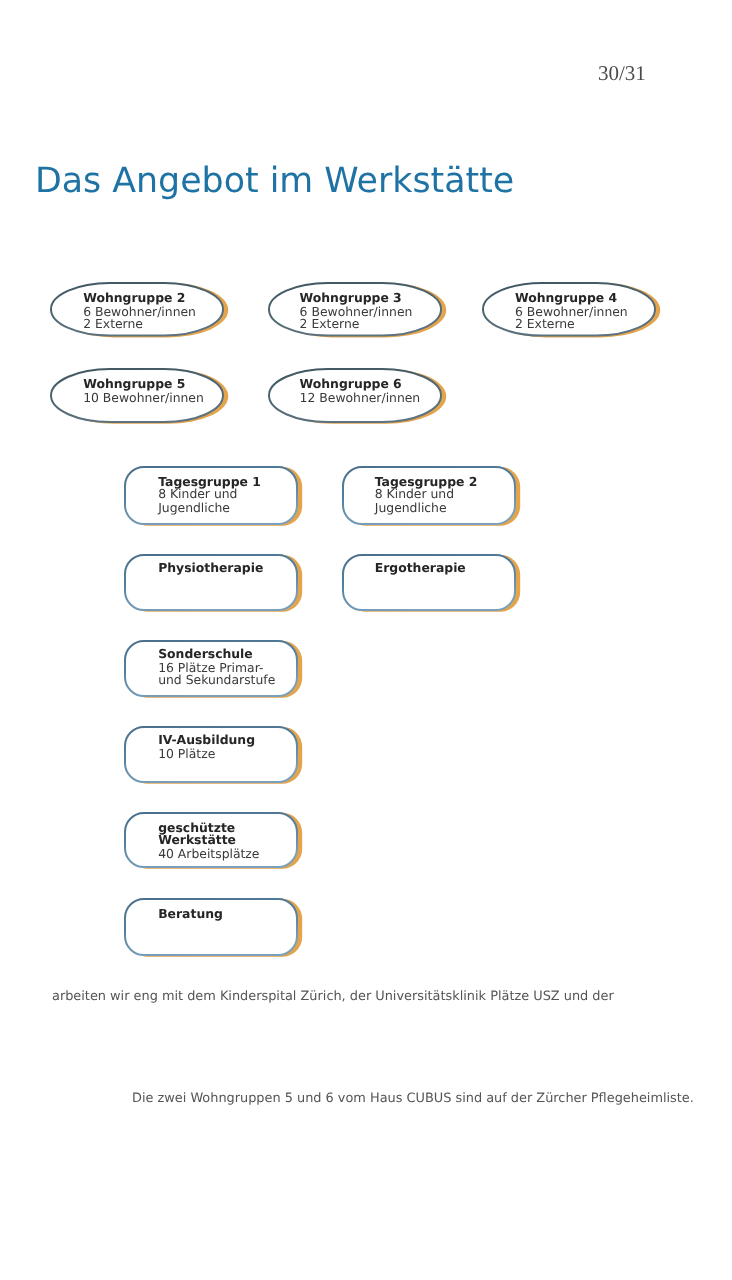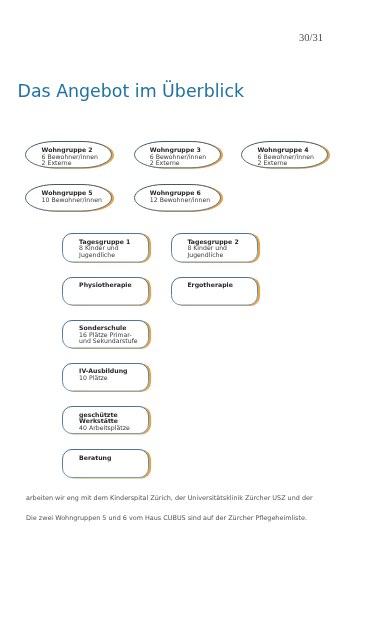--- a/index.html
+++ b/index.html
@@ -14,21 +14,21 @@
   .box .t{position:absolute;left:0;top:0;}
   .box .l{display:block;font-size:6.2px;color:#3a3a3a;line-height:6.5px;white-space:nowrap;}
   .box .l.b{font-weight:bold;color:#262626;}
   .para{position:absolute;left:26px;font-size:6.45px;line-height:9.75px;color:#555555;}
 </style>
 </head>
 <body>
 
 <div class="page">
   <div class="pageno">30/31</div>
-  <div class="title">Das Angebot im Überblick</div>
+  <div class="title">Das Angebot im Werkstätte</div>
   <div id="boxes">
       <div class="box" style="left: 25.3px; top: 141px; width: 87px; height: 27.3px;">
         <svg width="93" height="33.3" viewBox="0 0 93 33.3">
           <rect x="2.1" y="0.4" width="87" height="27.3" rx="30" ry="13.6" fill="#e3a44c"></rect>
           <defs>
             <linearGradient id="bg0" x1="0" y1="0" x2="0.35" y2="1">
               <stop offset="0" stop-color="#3f555f"></stop>
               <stop offset="0.5" stop-color="#4e6570"></stop>
               <stop offset="1" stop-color="#5c7280"></stop>
             </linearGradient>
@@ -244,19 +244,19 @@
           </defs>
           <rect x="0.5" y="0.5" width="86" height="28" rx="9.5" ry="9.5" fill="#ffffff" stroke="url(#bg12)" stroke-width="1"></rect>
         </svg>
         <div class="t" style="left: 16.8px; top: 5.6px;">
           <span class="l b">Beratung</span>
         </div>
       </div>
     </div>
   <div id="paras">
       <div class="para" style="top: 493.5px;">
-        <div>arbeiten wir eng mit dem Kinderspital Zürich, der Universitätsklinik Zürcher USZ und der</div>
-      </div>
-      <div class="para" style="top: 514px;">
+        <div>arbeiten wir eng mit dem Kinderspital Zürich, der Universitätsklinik Plätze USZ und der</div>
+      </div>
+      <div class="para" style="top: 545px; margin-left: 40px;">
         <div>Die zwei Wohngruppen 5 und 6 vom Haus CUBUS sind auf der Zürcher Pflegeheimliste.</div>
       </div>
     </div>
 </div>
 
 </body></html>

